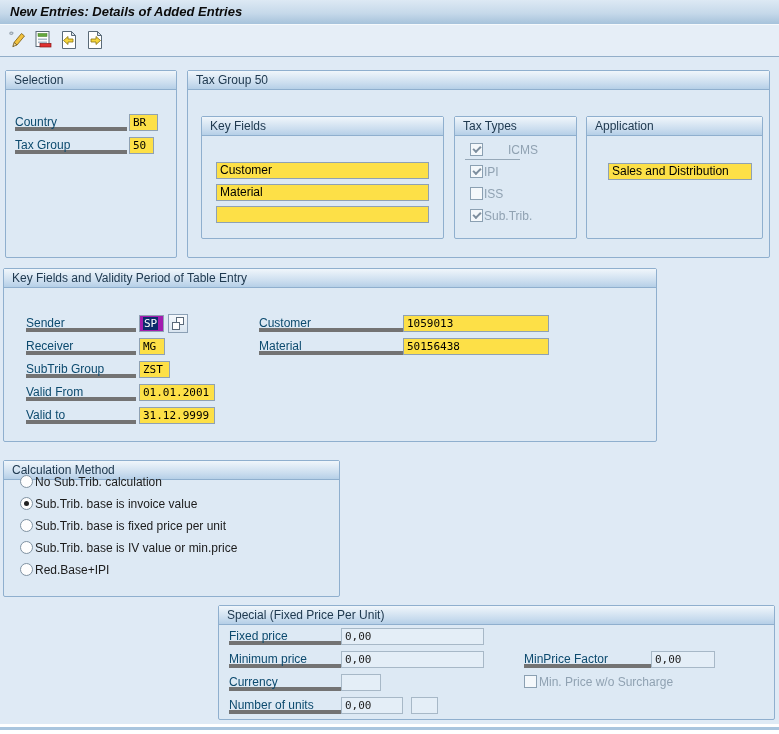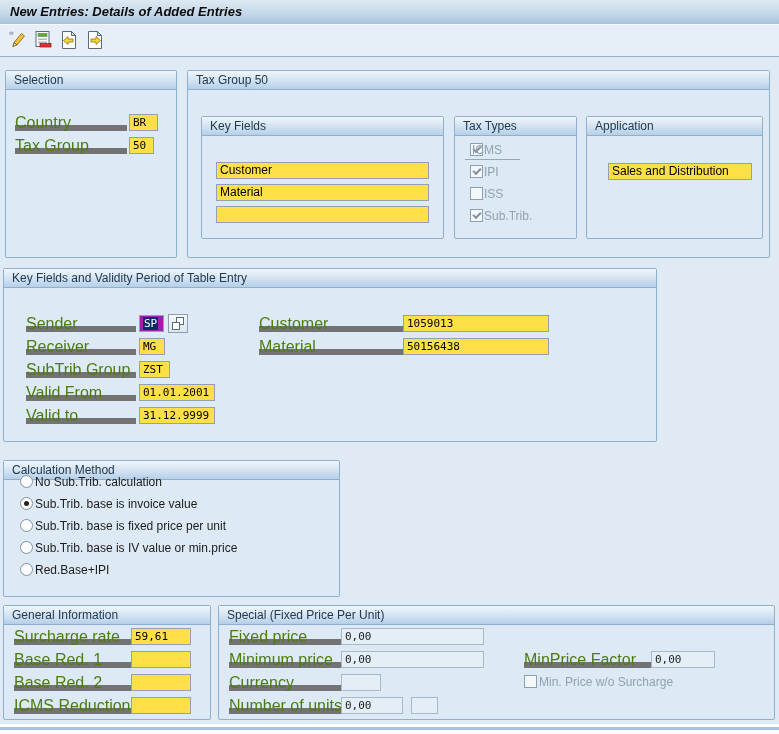--- a/index.html
+++ b/index.html
@@ -17,22 +17,22 @@
   .main-bg{position:absolute;left:0;top:57px;width:779px;height:667px;background:#dfeaf5;}
   .bottom-line{position:absolute;left:0;top:727px;width:779px;height:3px;background:#a9c5de;}
 
   
   .panel{position:absolute;background:#dde9f4;border:1px solid #8fafce;border-radius:2px;box-sizing:border-box;}
   .ph{height:18px;background:linear-gradient(180deg,#f0f6fb 0%,#c9dcee 70%,#b5cfe7 100%);
       border-bottom:1px solid #8fafce;font-size:12px;line-height:18px;padding-left:8px;color:#203a50;
       white-space:nowrap;overflow:hidden;}
 
   
-  .lbl{position:absolute;height:17px;font-size:16px;line-height:17px;color:#4d7c0f;
-       border-bottom:6px solid #737373;white-space:nowrap;box-sizing:border-box;}
+  .lbl{position:absolute;height:17px;font-size:12px;line-height:17px;color:#0c4a6e;
+       border-bottom:4px solid #737373;white-space:nowrap;box-sizing:border-box;}
   .dis{color:#90a2b2;}
   .fld{position:absolute;height:17px;box-sizing:border-box;background:#fde047;border:1px solid #8fa1b3;
        font:11px/15px "DejaVu Sans Mono",monospace;padding:0 3px;color:#000;overflow:hidden;white-space:nowrap;}
   .fld.ro{background:#e4eef7;border-color:#a7b8c7;color:#1c1c1c;}
   .fld.txt{font:12px/15px "Liberation Sans",sans-serif;}
   .fld.focus{background:#a21caf;}
   .selhl{background:#0b2a6b;color:#fff;padding:0 1px;}
 
   
   .chk{position:absolute;width:13px;height:13px;background:#f4f8fb;border:1px solid #8ba0b2;box-sizing:border-box;}
@@ -112,21 +112,21 @@
     <div class="panel" style="left:13px;top:45px;width:243px;height:123px;">
       <div class="ph">Key Fields</div>
       <div class="fld txt" style="left:14px;top:45px;width:213px;">Customer</div>
       <div class="fld txt" style="left:14px;top:67px;width:213px;">Material</div>
       <div class="fld txt" style="left:14px;top:89px;width:213px;"></div>
     </div>
 
     <div class="panel" style="left:266px;top:45px;width:123px;height:123px;">
       <div class="ph">Tax Types</div>
       <span class="chk on" style="left:15px;top:26px;"></span>
-      <span class="chklbl dis" style="left:17px;top:26px;">ICMS</span>
+      <span class="chklbl dis" style="left:29px;top:26px;padding-left:24px;">ICMS</span>
       <div class="uline" style="left:10px;top:42px;width:55px;"></div>
       <span class="chk on" style="left:15px;top:48px;"></span>
       <span class="chklbl dis" style="left:29px;top:48px;">IPI</span>
       <span class="chk" style="left:15px;top:70px;"></span>
       <span class="chklbl dis" style="left:29px;top:70px;">ISS</span>
       <span class="chk on" style="left:15px;top:92px;"></span>
       <span class="chklbl dis" style="left:29px;top:92px;">Sub.Trib.</span>
     </div>
 
     <div class="panel" style="left:398px;top:45px;width:177px;height:123px;">
@@ -171,31 +171,20 @@
     <span class="rad on" style="left:16px;top:36px;"></span>
     <span class="radlbl" style="left:31px;top:36px;">Sub.Trib. base is invoice value</span>
     <span class="rad" style="left:16px;top:58px;"></span>
     <span class="radlbl" style="left:31px;top:58px;">Sub.Trib. base is fixed price per unit</span>
     <span class="rad" style="left:16px;top:80px;"></span>
     <span class="radlbl" style="left:31px;top:80px;">Sub.Trib. base is IV value or min.price</span>
     <span class="rad" style="left:16px;top:102px;"></span>
     <span class="radlbl" style="left:31px;top:102px;">Red.Base+IPI</span>
   </div>
 
-  <div class="panel" style="left:3px;top:605px;width:208px;height:115px;">
-    <div class="ph">General Information</div>
-    <div class="lbl" style="left:10px;top:22px;width:117px;">Surcharge rate</div>
-    <div class="fld" style="left:127px;top:22px;width:60px;">59,61</div>
-    <div class="lbl" style="left:10px;top:45px;width:117px;">Base Red. 1</div>
-    <div class="fld" style="left:127px;top:45px;width:60px;"></div>
-    <div class="lbl" style="left:10px;top:68px;width:117px;">Base Red. 2</div>
-    <div class="fld" style="left:127px;top:68px;width:60px;"></div>
-    <div class="lbl" style="left:10px;top:91px;width:117px;">ICMS Reduction</div>
-    <div class="fld" style="left:127px;top:91px;width:60px;"></div>
-  </div>
 
   <div class="panel" style="left:218px;top:605px;width:557px;height:115px;">
     <div class="ph">Special (Fixed Price Per Unit)</div>
     <div class="lbl" style="left:10px;top:22px;width:112px;">Fixed price</div>
     <div class="fld ro" style="left:122px;top:22px;width:143px;">0,00</div>
     <div class="lbl" style="left:10px;top:45px;width:112px;">Minimum price</div>
     <div class="fld ro" style="left:122px;top:45px;width:143px;">0,00</div>
     <div class="lbl" style="left:10px;top:68px;width:112px;">Currency</div>
     <div class="fld ro" style="left:122px;top:68px;width:40px;"></div>
     <div class="lbl" style="left:10px;top:91px;width:112px;">Number of units</div>

